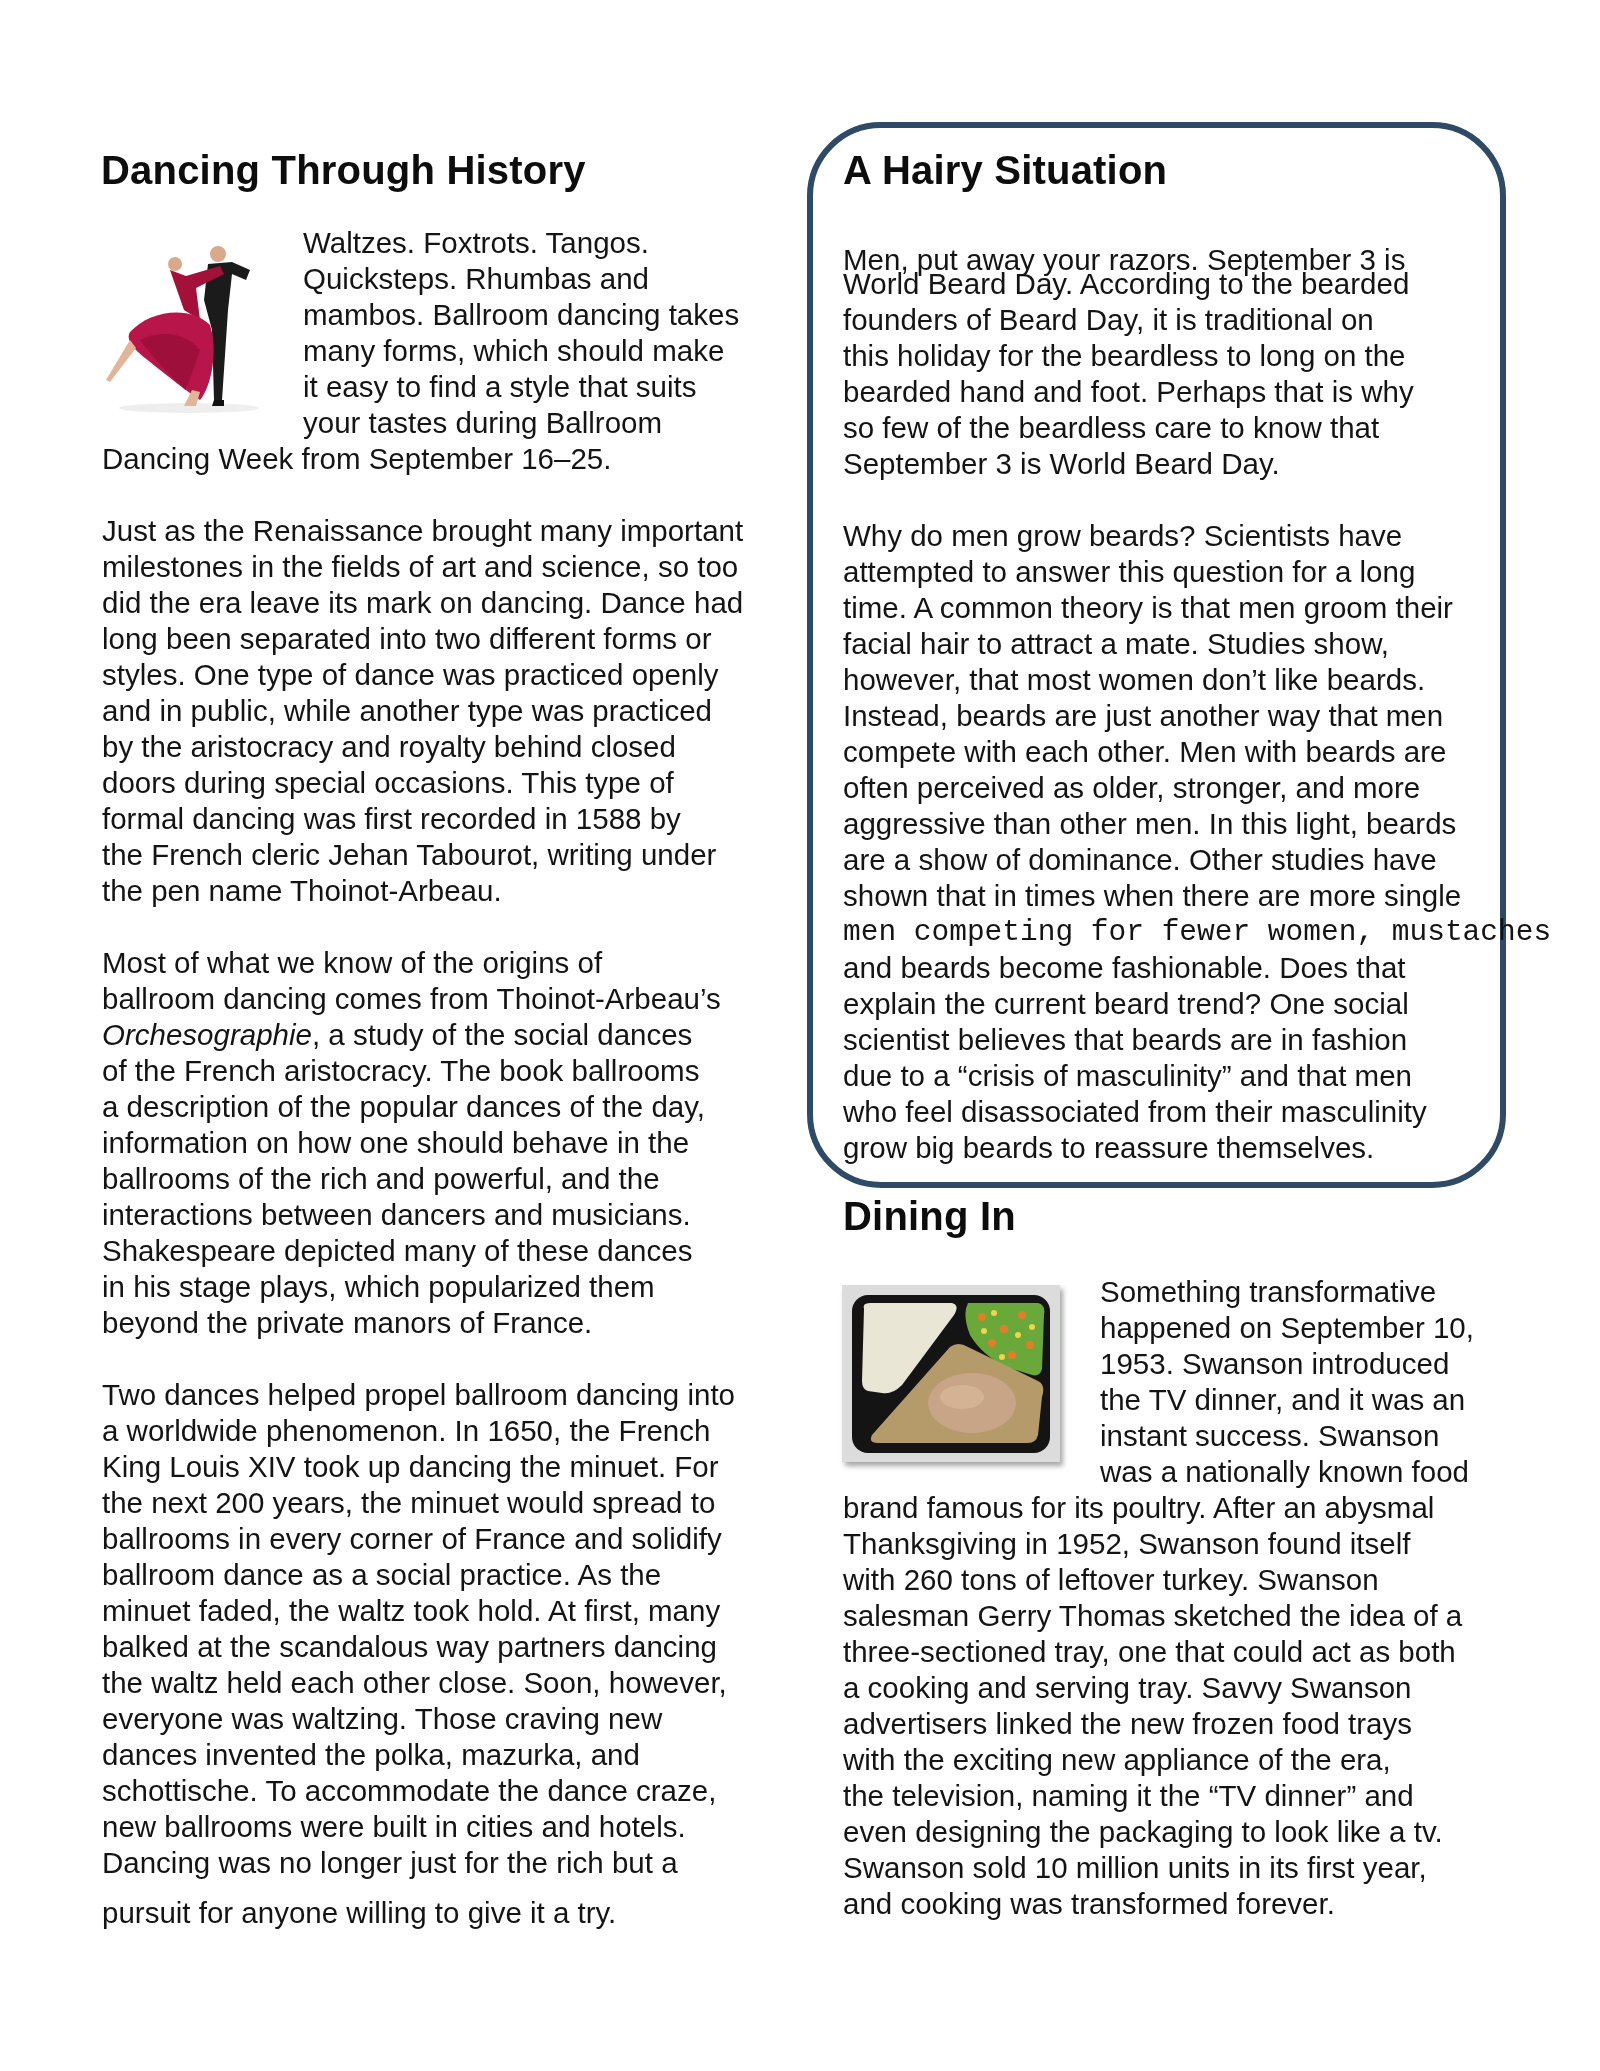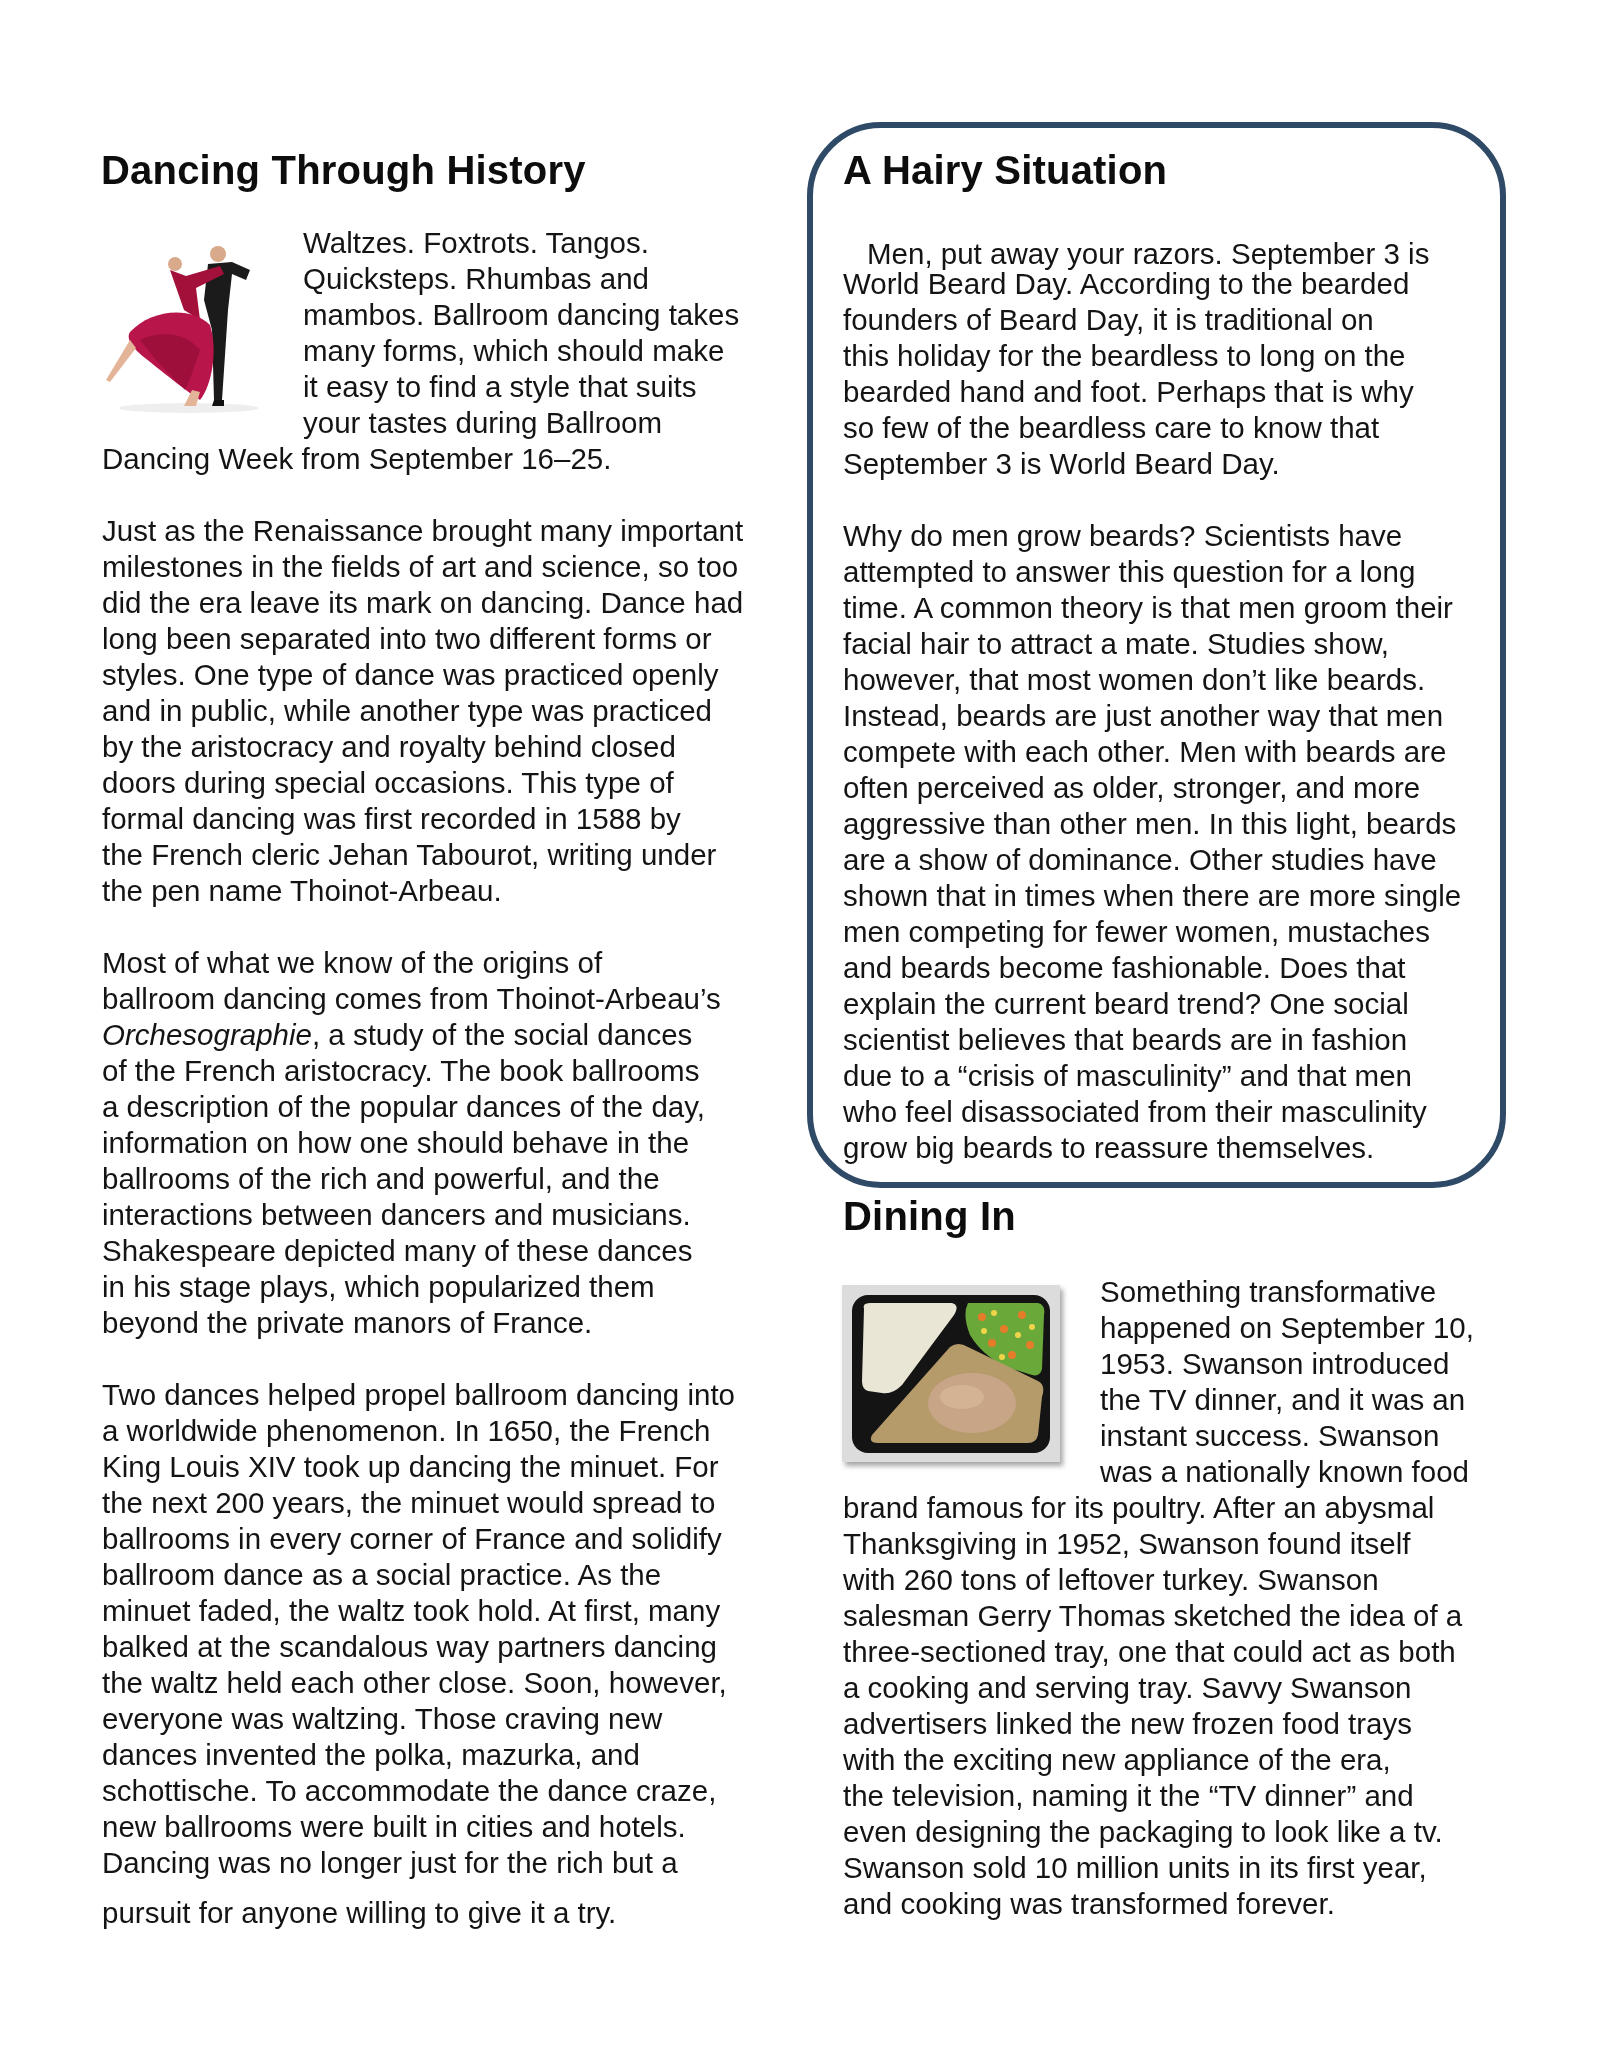--- a/index.html
+++ b/index.html
@@ -90,42 +90,42 @@
   <div class="line" style="left:0; top:396px;">schottische. To accommodate the dance craze,</div>
   <div class="line" style="left:0; top:432px;">new ballrooms were built in cities and hotels.</div>
   <div class="line" style="left:0; top:468px;">Dancing was no longer just for the rich but a</div>
   <div class="line" style="left:0; top:504px;margin-top:14px;">pursuit for anyone willing to give it a try.</div>
 </div>
 
 <div class="sidebar-box" style="border-color: rgb(46, 74, 102);"></div>
 <div class="heading" style="left:843px; top:150px;">A Hairy Situation</div>
 
 <div style="position:absolute; left:843px; top:230px;">
-  <div class="line" style="left:0; top:6px;margin-left:24px;">Men, put away your razors. September 3 is</div>
+  <div class="line" style="left:0; top:12px;">Men, put away your razors. September 3 is</div>
   <div class="line" style="left:0; top:36px;">World Beard Day. According to the bearded</div>
   <div class="line" style="left:0; top:72px;">founders of Beard Day, it is traditional on</div>
   <div class="line" style="left:0; top:108px;">this holiday for the beardless to long on the</div>
   <div class="line" style="left:0; top:144px;">bearded hand and foot. Perhaps that is why</div>
   <div class="line" style="left:0; top:180px;">so few of the beardless care to know that</div>
   <div class="line" style="left:0; top:216px;">September 3 is World Beard Day.</div>
 </div>
 
 <div style="position:absolute; left:843px; top:518px;">
   <div class="line" style="left:0; top:0px;">Why do men grow beards? Scientists have</div>
   <div class="line" style="left:0; top:36px;">attempted to answer this question for a long</div>
   <div class="line" style="left:0; top:72px;">time. A common theory is that men groom their</div>
   <div class="line" style="left:0; top:108px;">facial hair to attract a mate. Studies show,</div>
   <div class="line" style="left:0; top:144px;">however, that most women don’t like beards.</div>
   <div class="line" style="left:0; top:180px;text-align:center;">Instead, beards are just another way that men</div>
   <div class="line" style="left:0; top:216px;">compete with each other. Men with beards are</div>
   <div class="line" style="left:0; top:252px;">often perceived as older, stronger, and more</div>
   <div class="line" style="left:0; top:288px;">aggressive than other men. In this light, beards</div>
   <div class="line" style="left:0; top:324px;">are a show of dominance. Other studies have</div>
   <div class="line" style="left:0; top:360px;">shown that in times when there are more single</div>
-  <div class="line" style="left:0; top:396px;">men competing for fewer women, mustaches</div>
+  <div class="line" style="left:0; top:396px;font-family:Liberation Mono, monospace;">men competing for fewer women, mustaches</div>
   <div class="line" style="left:0; top:432px;">and beards become fashionable. Does that</div>
   <div class="line" style="left:0; top:468px;">explain the current beard trend? One social</div>
   <div class="line" style="left:0; top:504px;">scientist believes that beards are in fashion</div>
   <div class="line" style="left:0; top:540px;">due to a “crisis of masculinity” and that men</div>
   <div class="line" style="left:0; top:576px;">who feel disassociated from their masculinity</div>
   <div class="line" style="left:0; top:612px;">grow big beards to reassure themselves.</div>
 </div>
 
 <div class="heading" style="left:843px; top:1196px;">Dining In</div>
 

